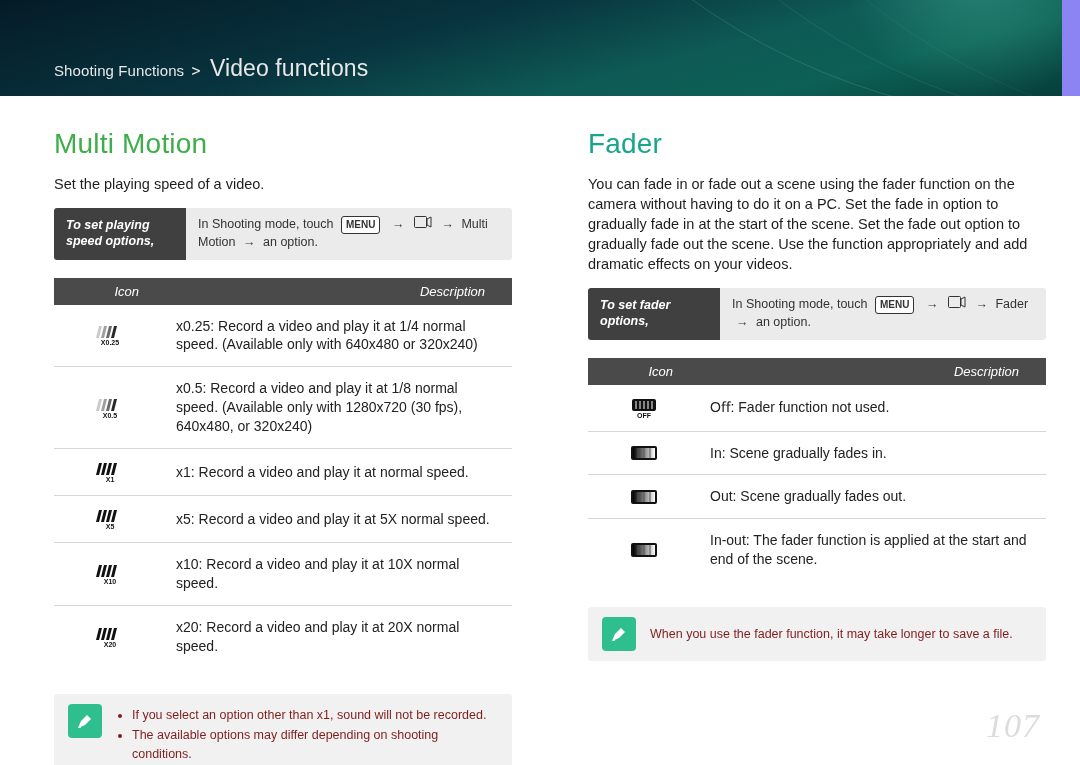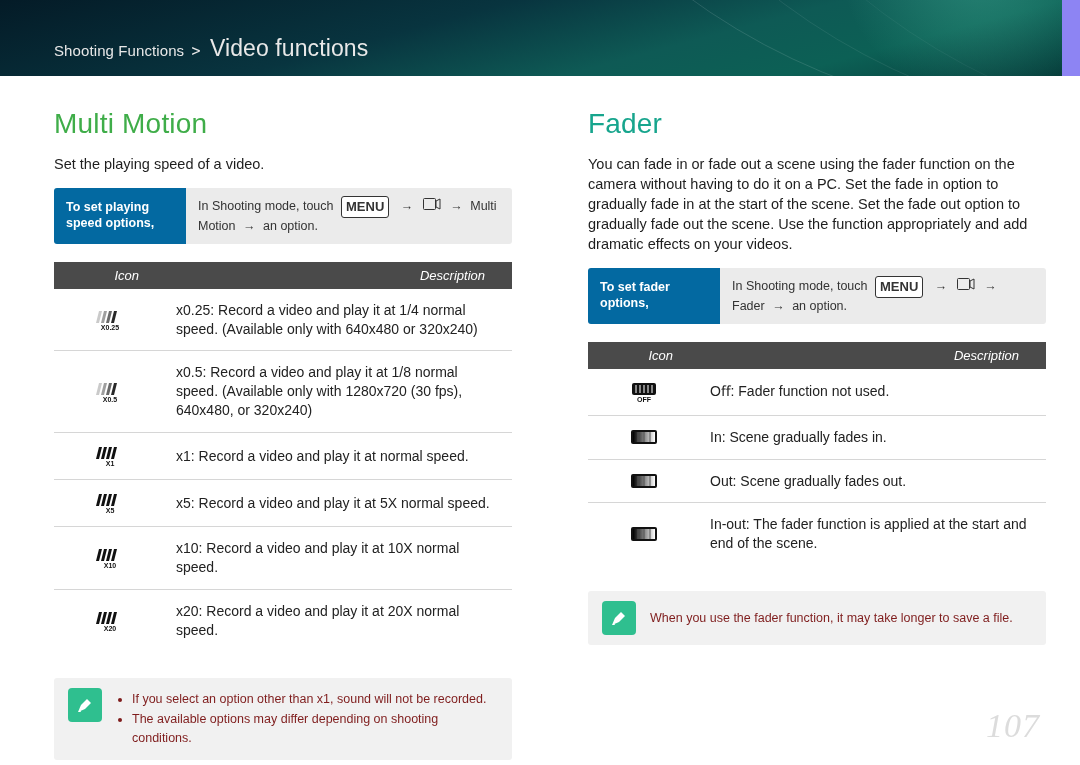--- a/index.html
+++ b/index.html
@@ -7,21 +7,21 @@
     padding: 0;
     width: 1080px;
     height: 765px;
     font-family: "Segoe UI", "Helvetica Neue", Arial, sans-serif;
     background: #fff;
     color: #222;
     font-size: 14px;
     overflow: hidden;
   }
   .header {
-    height: 76px;
+    height: 96px;
     background:
       radial-gradient(circle at 980px -40px, rgba(100,220,190,0.32) 0, rgba(100,220,190,0) 140px),
       linear-gradient(165deg, #041b27 0%, #08343f 38%, #0e5a55 62%, #0c6055 78%, #063c3a 100%);
     position: relative;
     overflow: hidden;
   }
   
   .swoosh1, .swoosh2, .swoosh3 {
     position: absolute;
     border: 1px solid rgba(255,255,255,0.12);
@@ -84,47 +84,48 @@
   
   .instr-bar {
     display: flex;
     align-items: stretch;
     border-radius: 3px;
     overflow: hidden;
     margin: 8px 0 18px 0;
     min-height: 44px;
   }
   .instr-left {
-    background: #0369a1;
+    background: #404040;
     color: #fff;
     font-size: 12.5px;
     font-weight: 600;
     padding: 8px 12px;
     width: 108px;
     display: flex;
     align-items: center;
     line-height: 1.25;
+    font-style: italic;
   }
   .instr-right {
     background: #ebebeb;
     color: #333;
     font-size: 12.5px;
     padding: 8px 12px;
     flex: 1;
     display: flex;
     align-items: center;
     line-height: 1.4;
   }
   .menu-pill {
     display: inline-block;
     border: 1px solid #333;
     border-radius: 3px;
     font-family: Arial, sans-serif;
     font-weight: 700;
-    font-size: 13px;
+    font-size: 10px;
     padding: 1px 4px;
     margin: 0 4px;
     background: #fff;
     vertical-align: middle;
   }
   .arrow {
     margin: 0 4px;
   }
   .video-glyph {
     display: inline-block;

